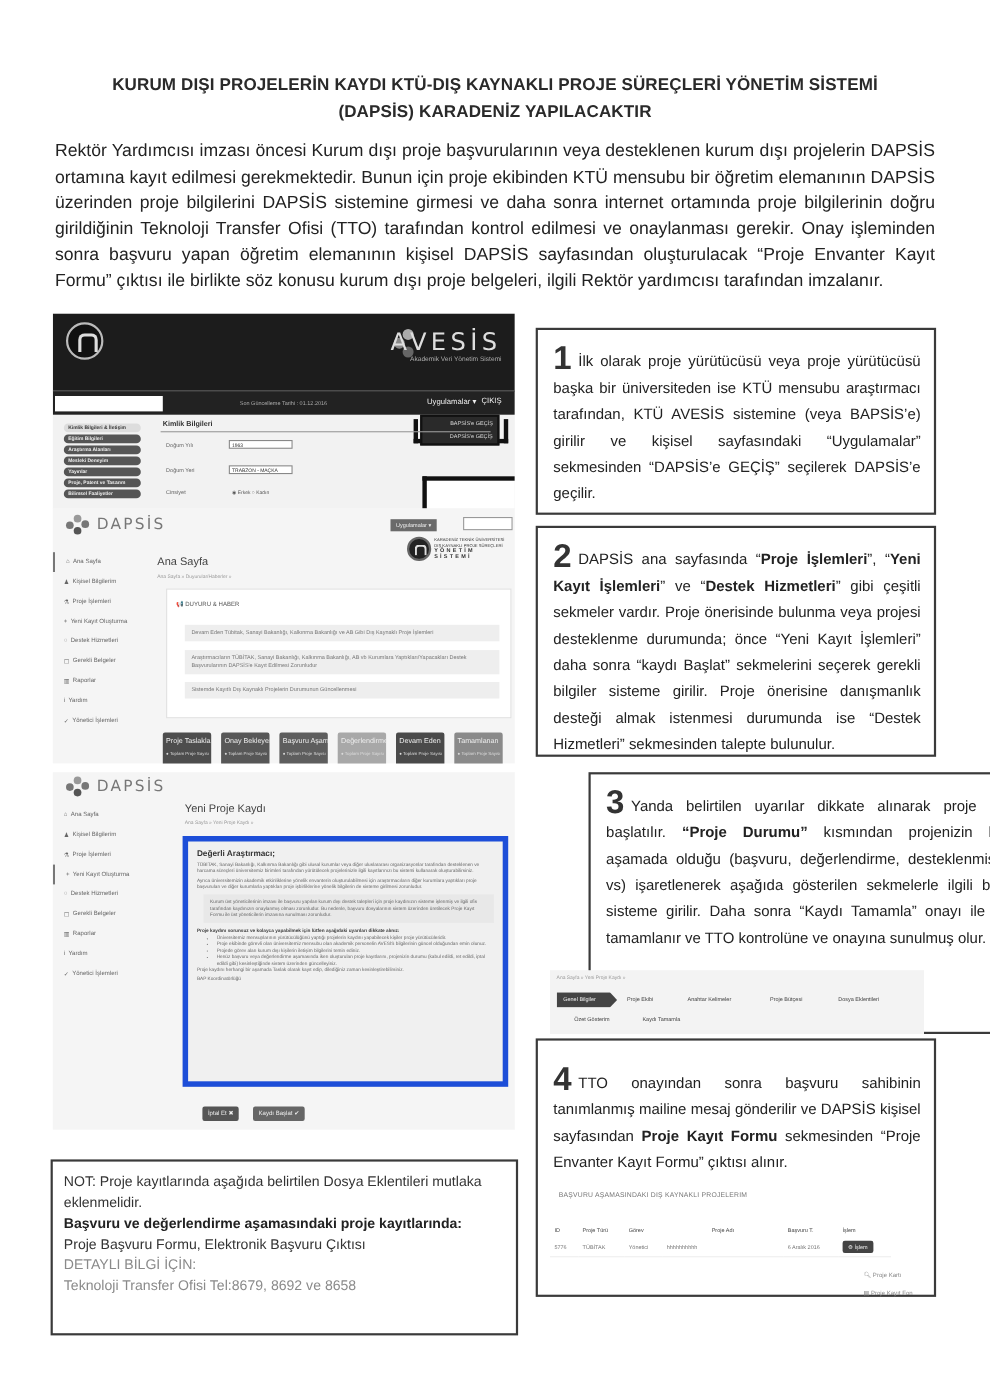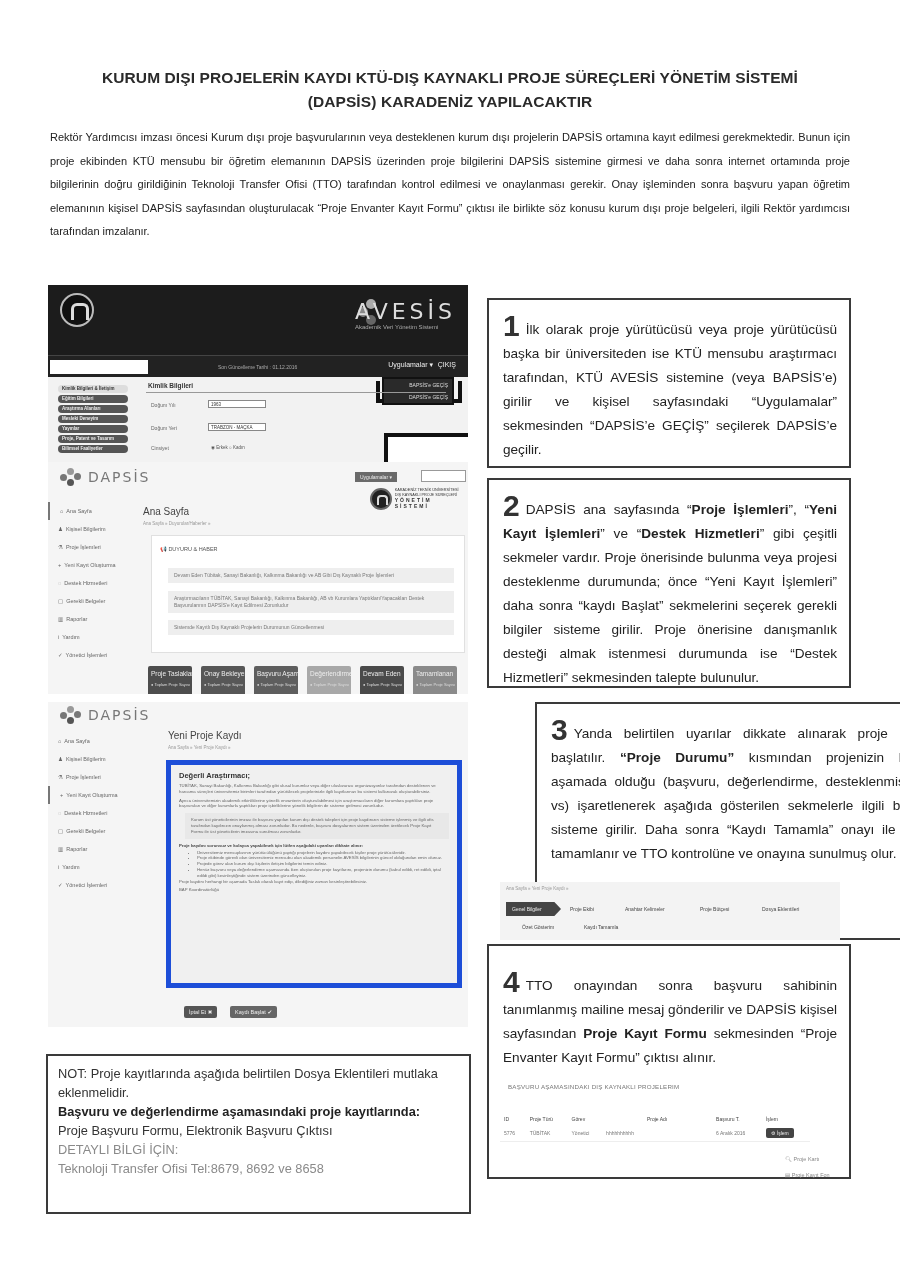--- a/index.html
+++ b/index.html
@@ -1,29 +1,29 @@
 <!DOCTYPE html>
 <html><head>
 <meta charset="utf-8">
 <style>
   * { box-sizing: border-box; margin: 0; padding: 0; }
   body { width: 900px; height: 1273px; background: #fff; font-family: "Liberation Sans", sans-serif; color: #222; position: relative; overflow: hidden; }
   .title { position: absolute; top: 66px; left: 40px; width: 820px; text-align: center; font-size: 15.5px; font-weight: bold; line-height: 24px; color: #2a2a2a; letter-spacing: 0.1px; }
-  .intro { position: absolute; top: 126px; left: 50px; width: 800px; font-size: 11px; line-height: 23.5px; text-align: justify; color: #222; }
+  .intro { position: absolute; top: 126px; left: 50px; width: 800px; font-size: 16px; line-height: 23.5px; text-align: justify; color: #222; }
   .box { position: absolute; border: 2px solid #3a3a3a; background: #fff; }
   .step { font-size: 13.6px; line-height: 24px; text-align: justify; padding: 12px 12px 8px 14px; color: #222; }
   .step .num { font-size: 30px; font-weight: bold; line-height: 28px; margin-right: 6px; color: #333; vertical-align: -2px; }
   .step b { font-weight: bold; }
   
   .shot { position: absolute; background: #f2f2f2; overflow: hidden; }
   .avesis-header { position: absolute; left: 0; top: 0; width: 100%; height: 70px; background: #1c1c1c; }
   .avesis-nav { position: absolute; left: 0; top: 70px; width: 100%; height: 22px; background: #222; border-top: 1px solid #444; }
   .logo-circle { position: absolute; border-radius: 50%; border: 2px solid #bbb; background: #111; }
   .logo-circle::after { content: ""; position: absolute; left: 30%; top: 28%; width: 40%; height: 45%; border: 3px solid #ddd; border-bottom: none; border-radius: 6px 6px 0 0; }
-  .avesis-brand { position: absolute; right: 12px; top: 14px; color: #ddd; }
+  .avesis-brand { position: absolute; right: 12px; top: 14px; color: #ddd; text-align: right; }
   .avesis-brand .big { font-size: 22px; letter-spacing: 4px; font-family: "DejaVu Sans", sans-serif; }
   .avesis-brand .small { font-size: 6px; color: #aaa; }
   .hex { position: absolute; width: 10px; height: 10px; border-radius: 50%; background: #888; }
   .white-field { position: absolute; left: 2px; top: 4px; width: 98px; height: 14px; background: #fff; }
   .nav-text { position: absolute; font-size: 5px; color: #aaa; }
   .uyg { position: absolute; right: 35px; top: 5px; font-size: 7px; color: #eee; }
   .cikis { position: absolute; right: 12px; top: 5px; font-size: 7px; color: #eee; }
   .dropdown { position: absolute; right: 14px; top: 92px; width: 72px; background: #2a2a2a; border: 2px solid #111; }
   .dropdown div { font-size: 5px; color: #ddd; text-align: right; padding: 3px 4px; }
   .highlight-frame { position: absolute; right: 6px; top: 96px; width: 86px; height: 22px; border: 4px solid #111; border-top: none; }

